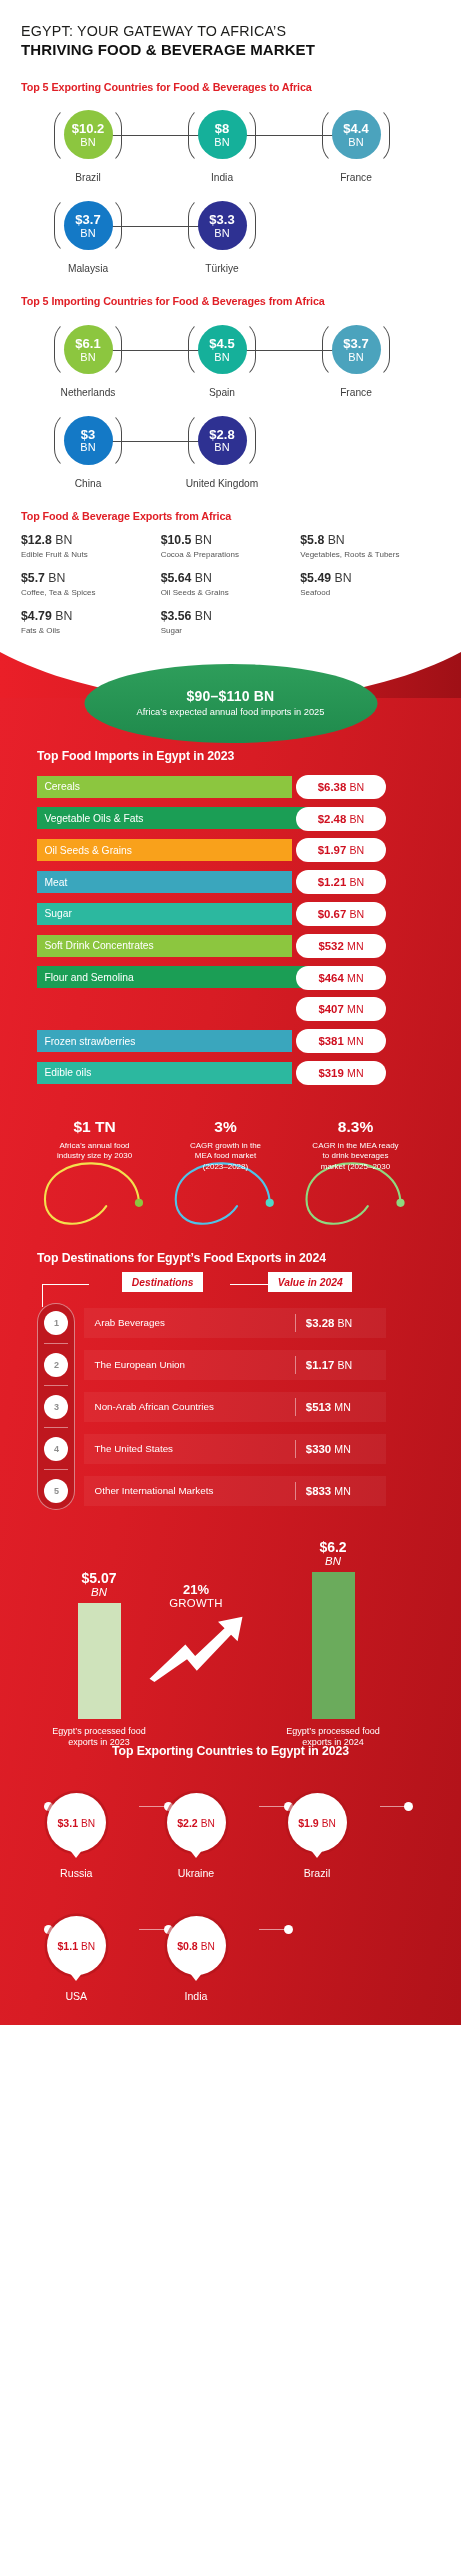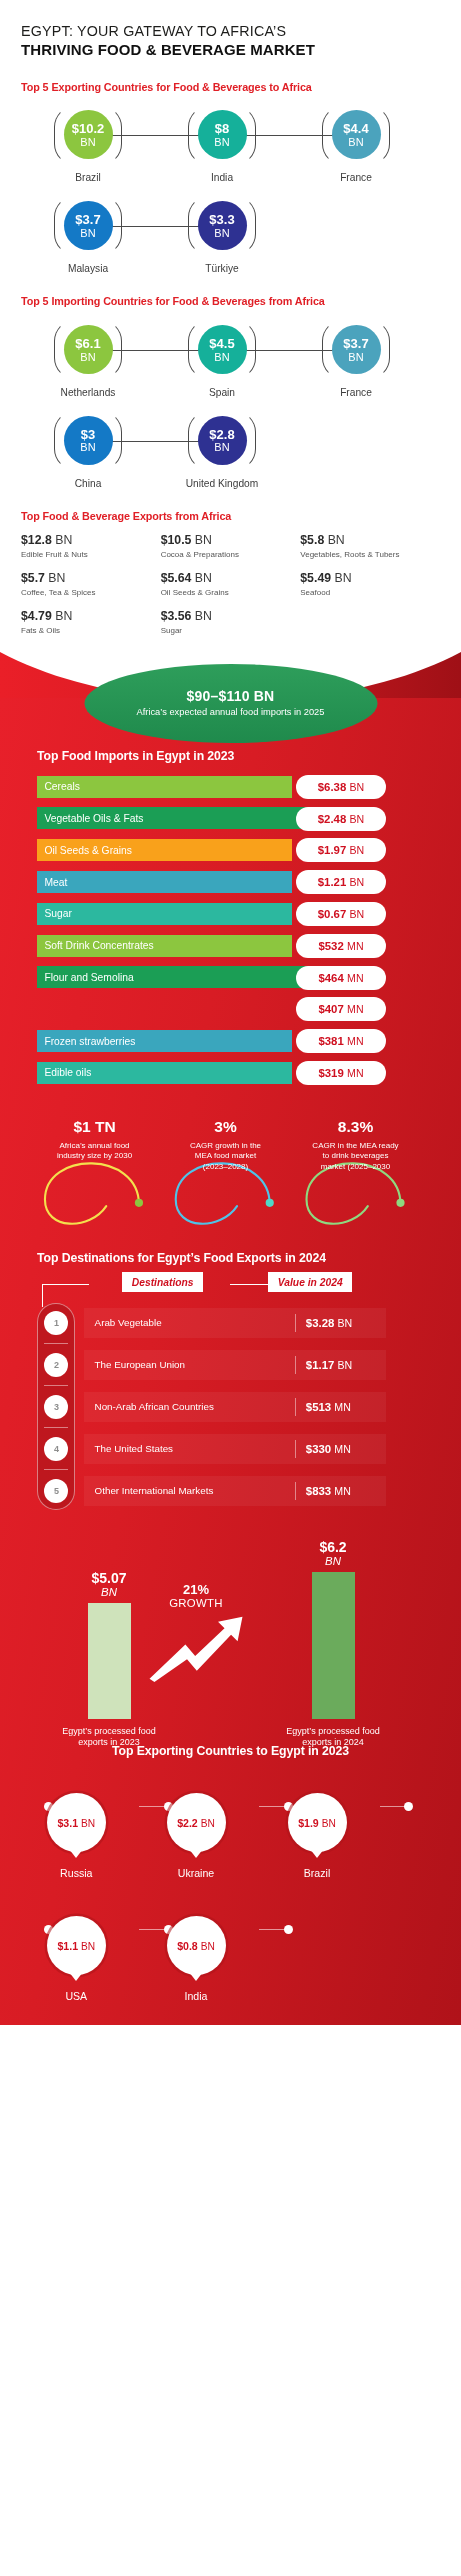--- a/index.html
+++ b/index.html
@@ -517,21 +517,21 @@
       <div class="hdr-box" style="left:179px;">Value in 2024</div>
     </div>
 
     <div style="position:relative;">
       <div class="dest-rail" style="left:0;top:1.6px;height:207px;"></div>
       <div class="dest-rows">
 
         <div class="dest-row">
           <div class="num">1</div>
           <div class="dest-body">
-            <span class="dest-name">Arab Vegetable</span>
+            <span class="dest-name">Arab Beverages</span>
             <span class="dest-sep"></span>
             <span class="dest-val"><b>$3.28</b> <span>BN</span></span>
           </div>
         </div>
         <div style="position:relative;height:0">
             <div class="rail-div" style="top:-0.8px;left:7.4px;width:24px;"></div>
           </div>
 
         <div class="dest-row">
           <div class="num">2</div>
@@ -576,21 +576,21 @@
             <span class="dest-sep"></span>
             <span class="dest-val"><b>$833</b> <span>MN</span></span>
           </div>
         </div>
 
       </div>
     </div>
   </div>
 
   <div class="growth">
-    <div class="g-col" style="left:60px;top:36px;width:98px;">
+    <div class="g-col" style="left:50px;top:36px;width:98px;">
       <div class="g-val">$5.07</div>
       <div class="g-unit">BN</div>
       <div class="g-bar" style="width:43px;height:116px;background:#cfe3bb;"></div>
       <div class="g-cap">Egypt’s processed food exports in 2023</div>
     </div>
 
     <div class="g-mid">
       <div class="g-pct">21%</div>
       <div class="g-grw">GROWTH</div>
       <svg width="106" height="74" viewBox="0 0 130 90" style="margin-top:1.6px">

